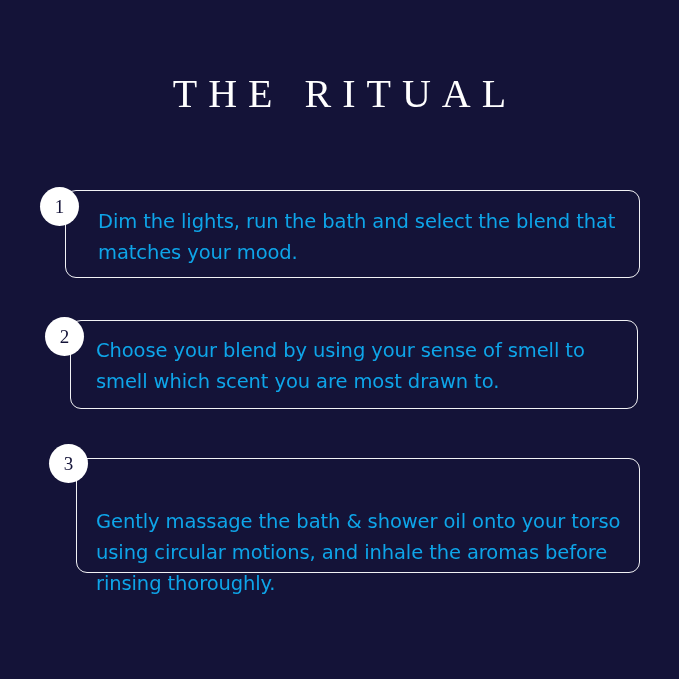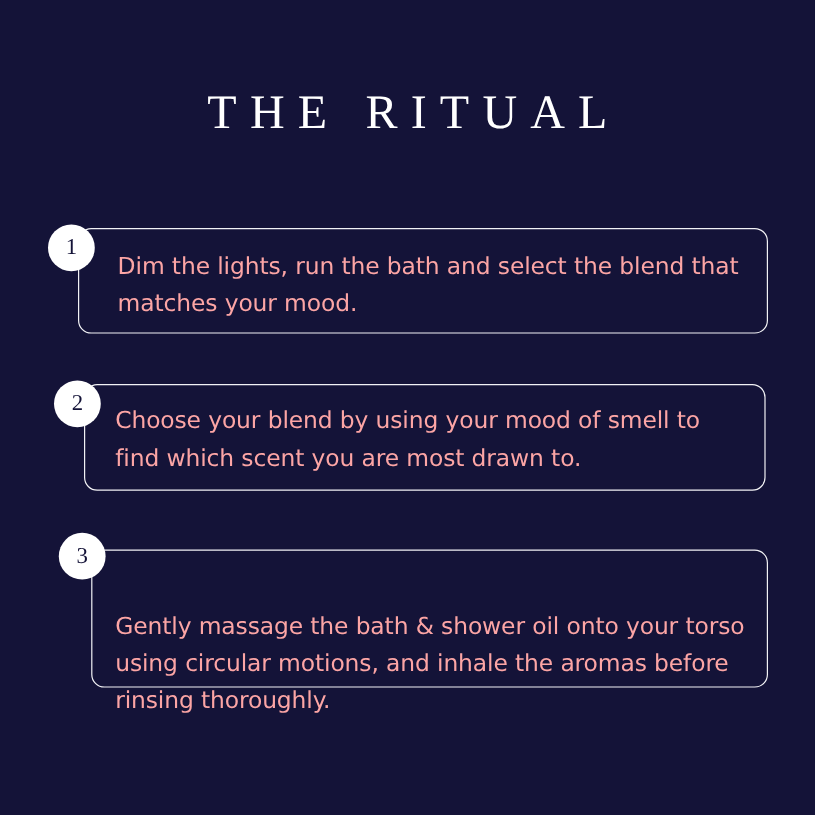--- a/index.html
+++ b/index.html
@@ -54,21 +54,21 @@
   .step-box {
     position: absolute;
     box-sizing: border-box;
     border: 1.6px solid #f2f2f5;
     border-radius: 11px;
     background: transparent;
   }
 
   .step-text {
     position: absolute;
-    color: #fca5a5;
+    color: #0ea5e9;
     font-family: "DejaVu Sans", "Liberation Sans", sans-serif;
     font-size: 19.5px;
     font-weight: 400;
     line-height: 31px;
     letter-spacing: -0.1px;
     white-space: pre-line;
   }
 
   .step-badge {
     position: absolute;
@@ -112,21 +112,21 @@
   <div class="steps">
 
     <div class="step step-1">
       <div class="step-box"></div>
       <div class="step-text">Dim the lights, run the bath and select the blend that matches your mood.</div>
       <div class="step-badge">1</div>
     </div>
 
     <div class="step step-2">
       <div class="step-box"></div>
-      <div class="step-text">Choose your blend by using your mood of smell to find which scent you are most drawn to.</div>
+      <div class="step-text">Choose your blend by using your sense of smell to smell which scent you are most drawn to.</div>
       <div class="step-badge">2</div>
     </div>
 
     <div class="step step-3">
       <div class="step-box"></div>
       <div class="step-text">Gently massage the bath &amp; shower oil onto your torso using circular motions, and inhale the aromas before rinsing thoroughly.</div>
       <div class="step-badge">3</div>
     </div>
 
   </div>

